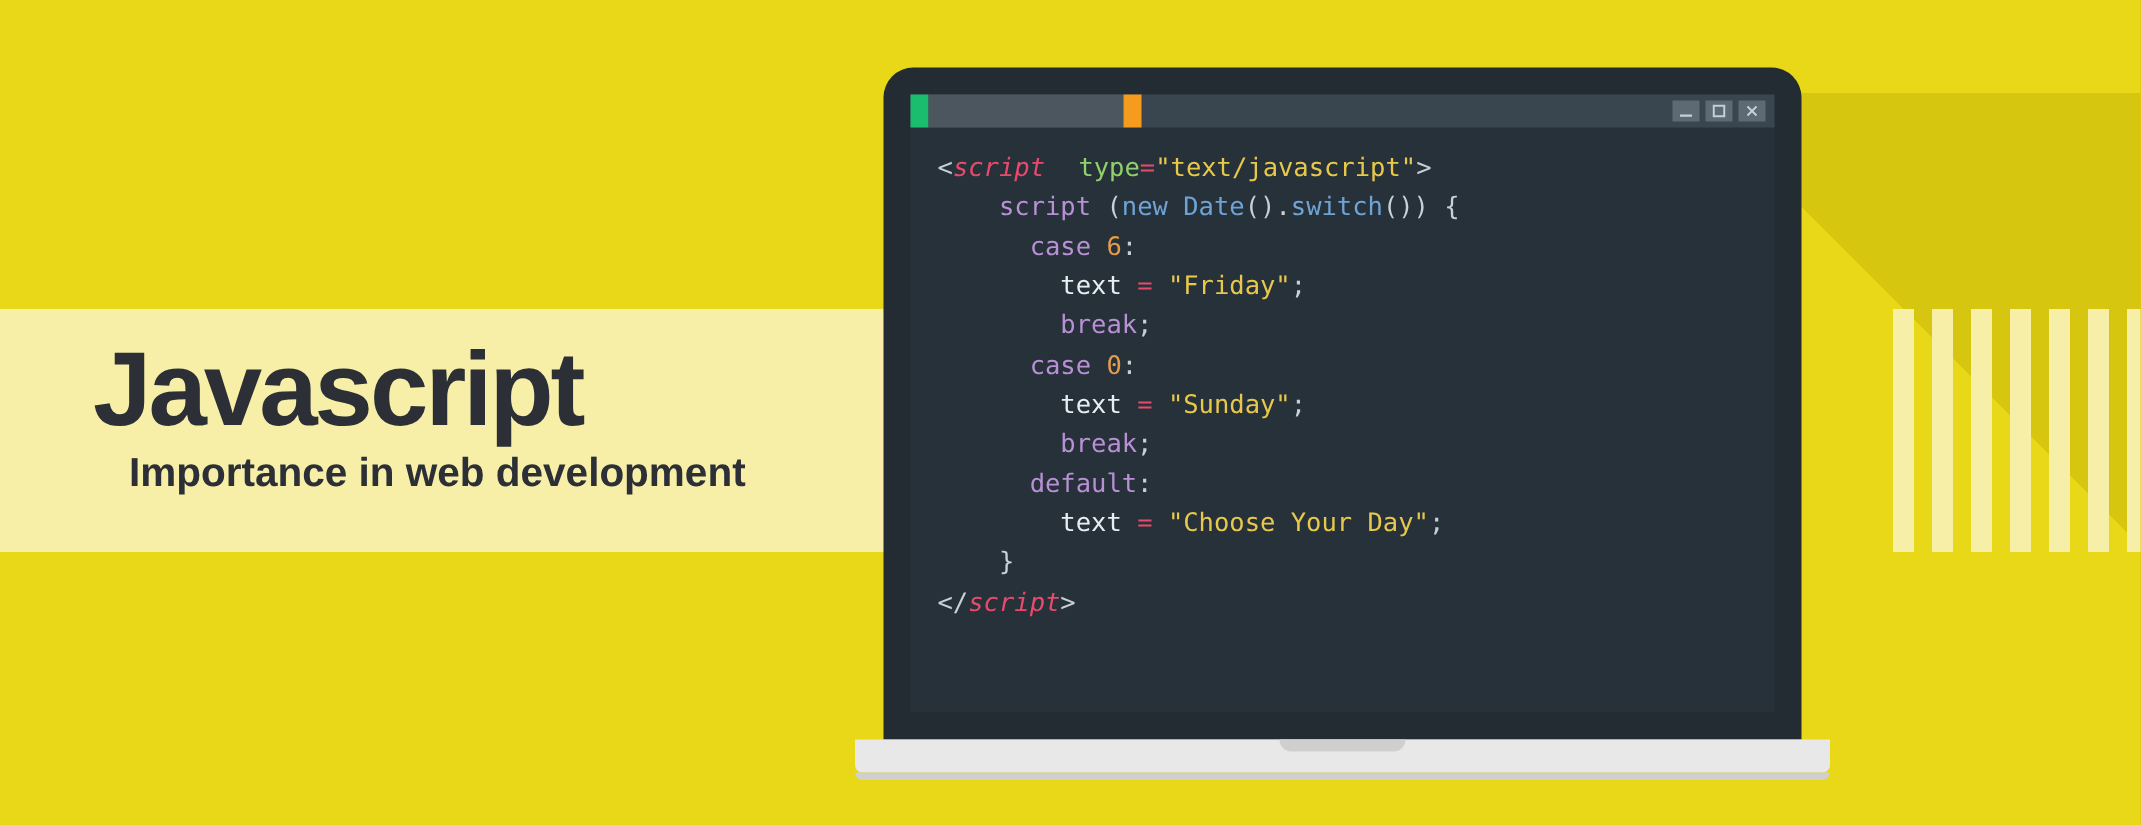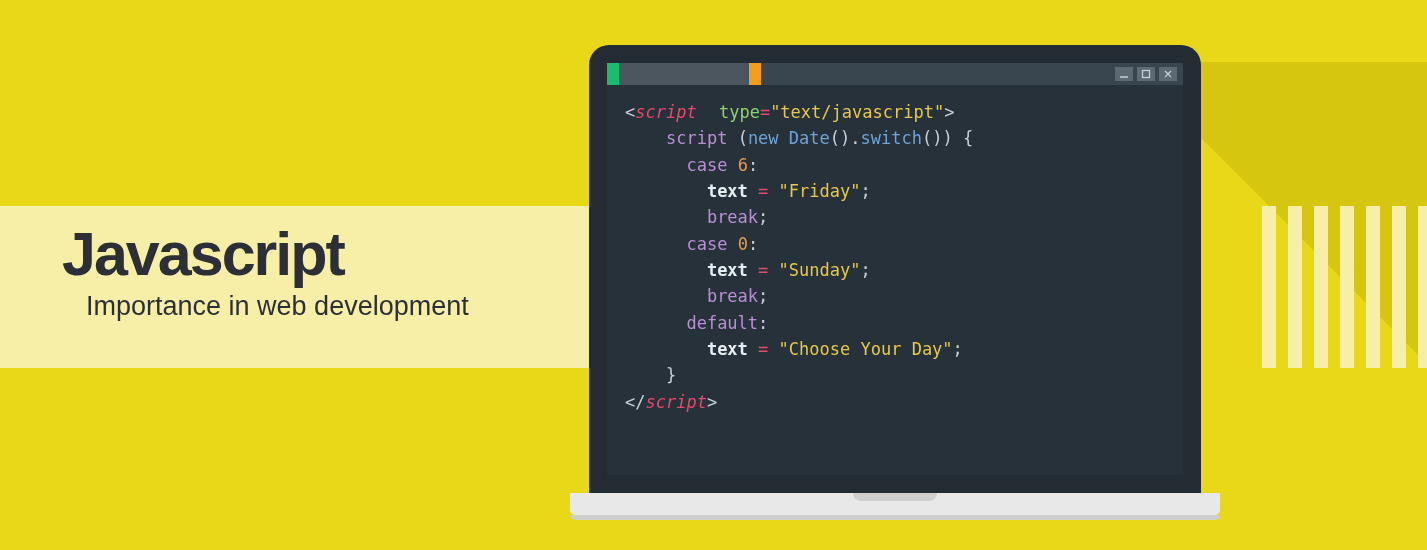--- a/index.html
+++ b/index.html
@@ -54,27 +54,27 @@
 
   .title-block {
     position: absolute;
     left: 62px;
     top: 224px;
     z-index: 3;
     color: #2c3036;
   }
   .title-block h1 {
     font-weight: 700;
-    font-size: 61px;
+    font-size: 70px;
     letter-spacing: -2px;
     line-height: 1;
   }
   .title-block p {
     font-size: 27px;
-    font-weight: 400;
+    font-weight: 700;
     margin-top: 6px;
     margin-left: 24px;
     color: #2c3036;
   }
 
   
   .laptop {
     position: absolute;
     left: 570px;
     top: 45px;
@@ -129,21 +129,21 @@
     white-space: pre;
     color: #e6eef2;
   }
   .c-bracket { color: #c7d0d7; }
   .c-tag     { color: #e84a6b; font-style: italic; }
   .c-attr    { color: #8fd16a; margin-left: 12px; }
   .c-op      { color: #e84a6b; }
   .c-str     { color: #e8c84a; }
   .c-kw      { color: #b98fd6; }
   .c-kw2     { color: #6fa3d6; }
-  .c-ident   { color: #e6eef2; font-weight: bold; }
+  .c-ident   { color: #e6eef2; }
   .c-func    { color: #6fa3d6; }
   .c-num     { color: #e59b4a; }
   .c-punc    { color: #c7d0d7; }
 
   .laptop-base {
     height: 22px;
     background: #e8e8e8;
     border-radius: 0 0 5px 5px;
     position: relative;
   }

